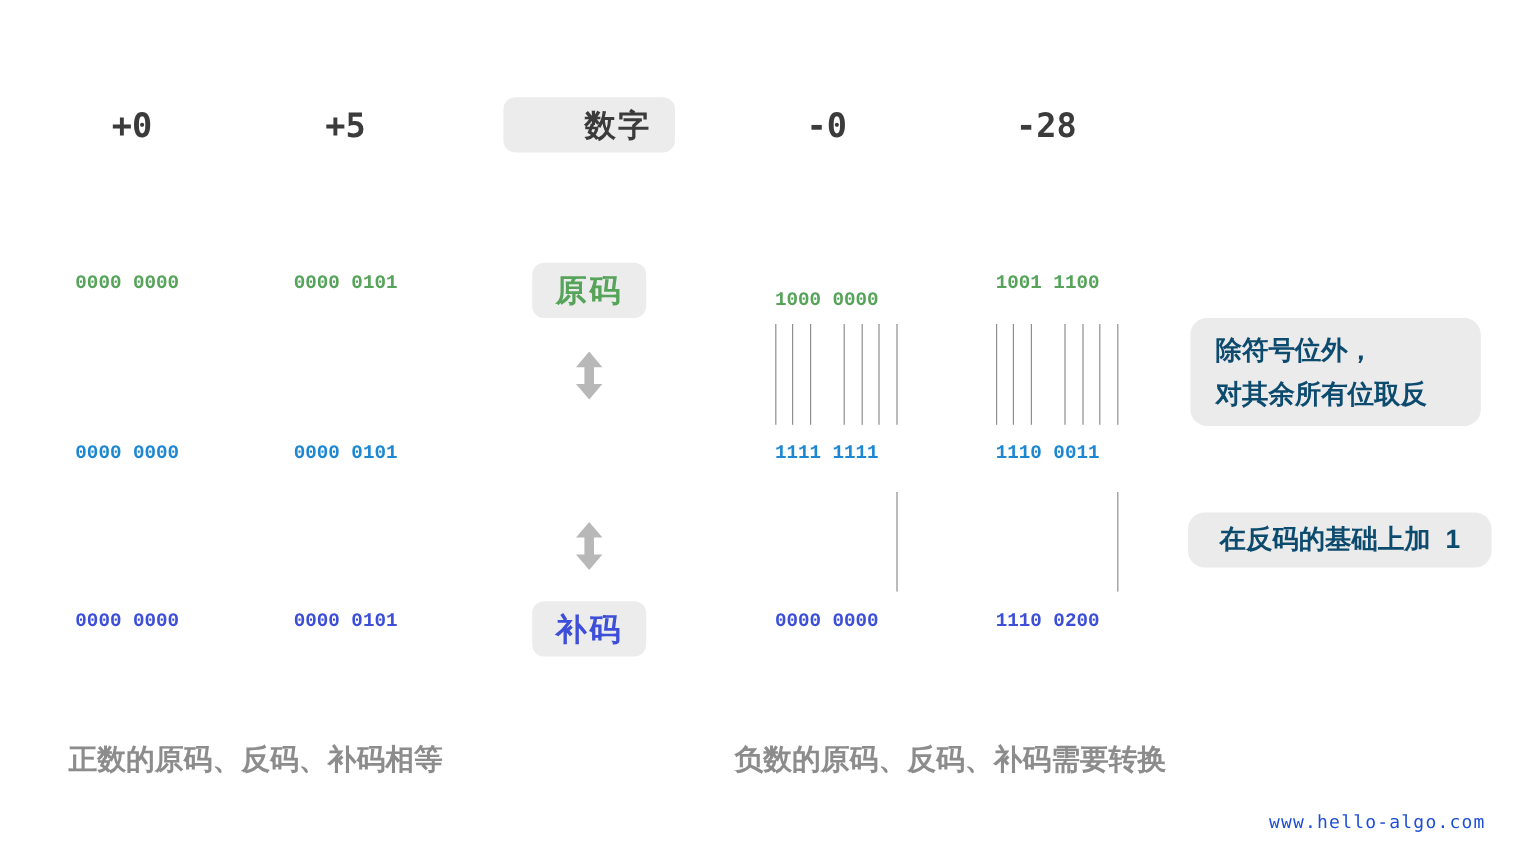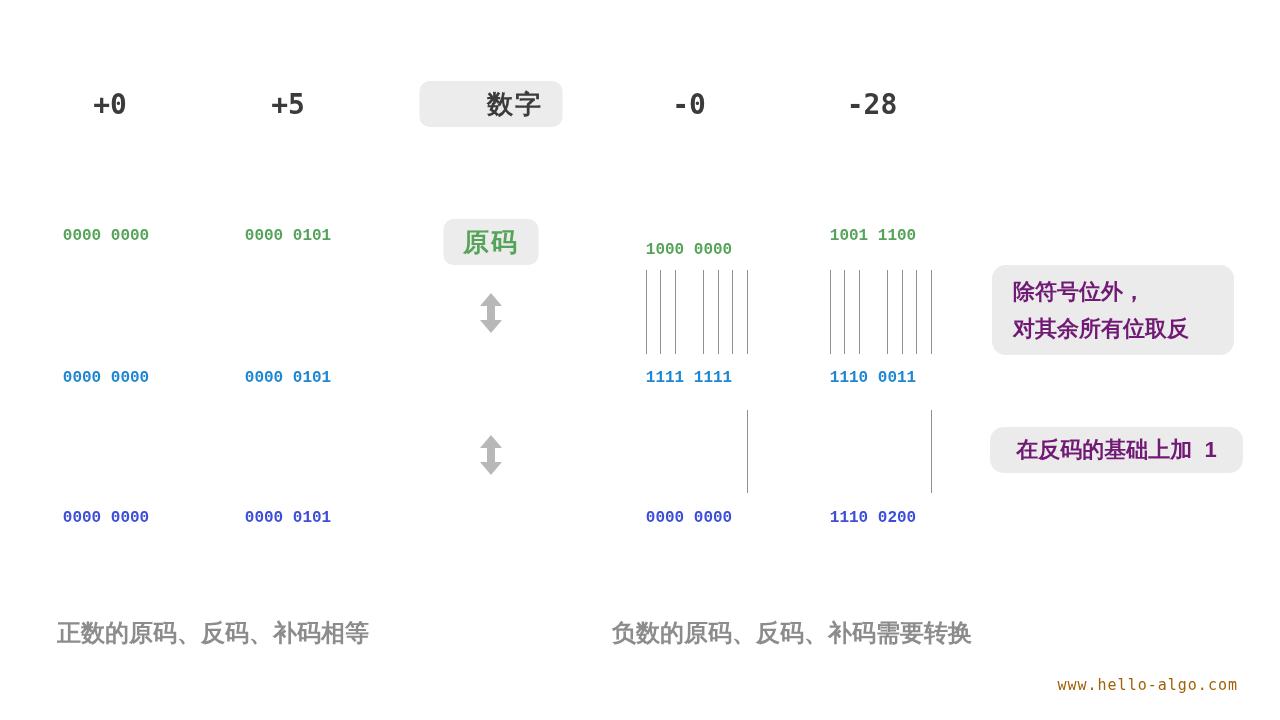--- a/index.html
+++ b/index.html
@@ -58,21 +58,21 @@
   .arrow{
     position:absolute;
     left:491px;
     transform:translateX(-50%);
   }
   
   .note{
     position:absolute;
     background:#ebebeb;
     border-radius:14px;
-    color:#701a75;
+    color:#0c4a6e;
     font-weight:bold;
     font-size:22px;
     display:flex;
     flex-direction:column;
     justify-content:center;
     white-space:pre;
   }
   .note1{left:992px;top:265px;width:221px;height:90px;padding-left:21px;line-height:37px;}
   .note2{left:990px;top:427px;width:253px;height:46px;align-items:center;flex-direction:row;justify-content:center;text-align:center;}
   
@@ -82,21 +82,21 @@
     color:#8c8c8c;
     font-weight:bold;
     font-size:24px;
     white-space:nowrap;
   }
   .wm{
     position:absolute;
     right:42px;top:676px;
     font-family:"DejaVu Sans Mono","Liberation Mono",monospace;
     font-size:15px;
-    color:#a16207;
+    color:#1d4ed8;
     letter-spacing:1px;
   }
 </style>
 </head>
 <body>
 
 <div class="canvas">
 
   <div class="hdr" style="left:110px">+0</div>
   <div class="hdr" style="left:288px">+5</div>
@@ -140,20 +140,21 @@
   <div class="tick tickB" style="left:931px"></div>
 
   <div class="arrow" style="top:435px">
     <svg width="24" height="40" viewBox="0 0 24 40">
       <polygon points="12,0 23,13 16,13 16,27 23,27 12,40 1,27 8,27 8,13 1,13" fill="#b8b8b8"></polygon>
     </svg>
   </div>
 
   <div class="bin indigo" style="left:106px;top:509px">0000 0000</div>
   <div class="bin indigo" style="left:288px;top:509px">0000 0101</div>
+  <div class="badge indigo" style="top:501px">补码</div>
   <div class="bin indigo" style="left:689px;top:509px">0000 0000</div>
   <div class="bin indigo" style="left:873px;top:509px">1110 0200</div>
 
   <div class="note note1">
     <span>除符号位外，</span>
     <span>对其余所有位取反</span>
   </div>
   <div class="note note2">
     <span>在反码的基础上加  1</span>
   </div>

